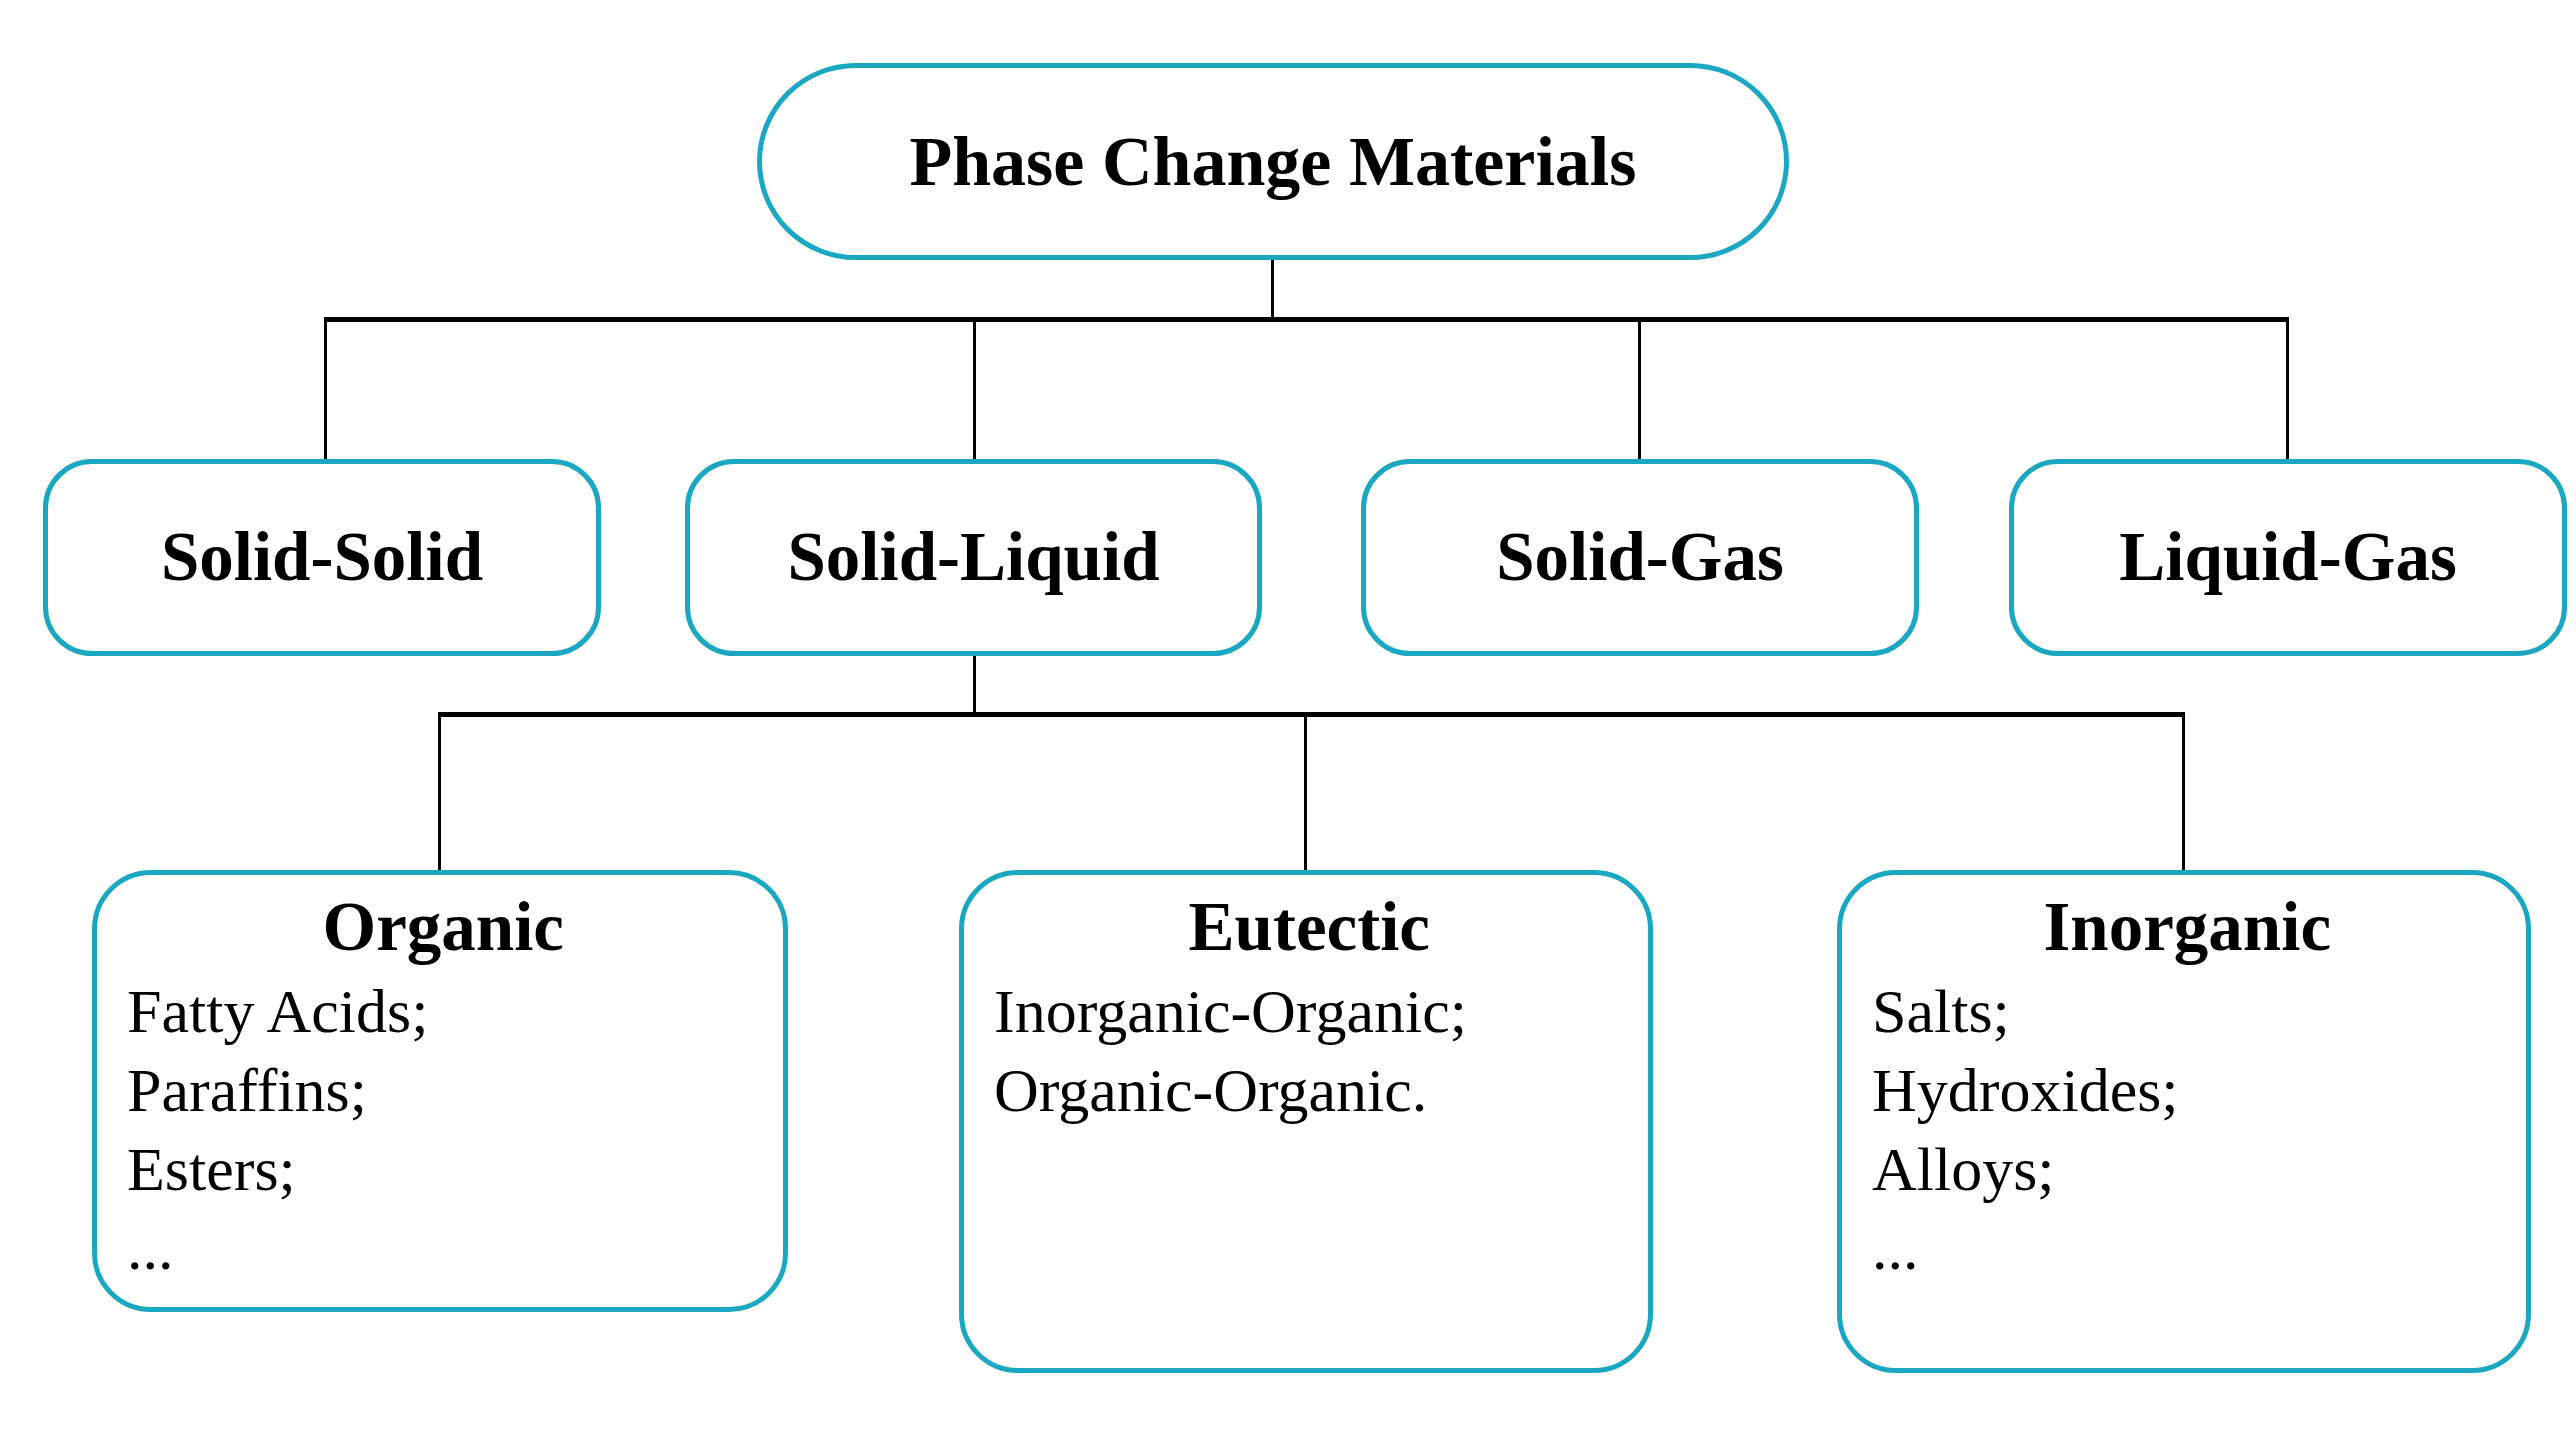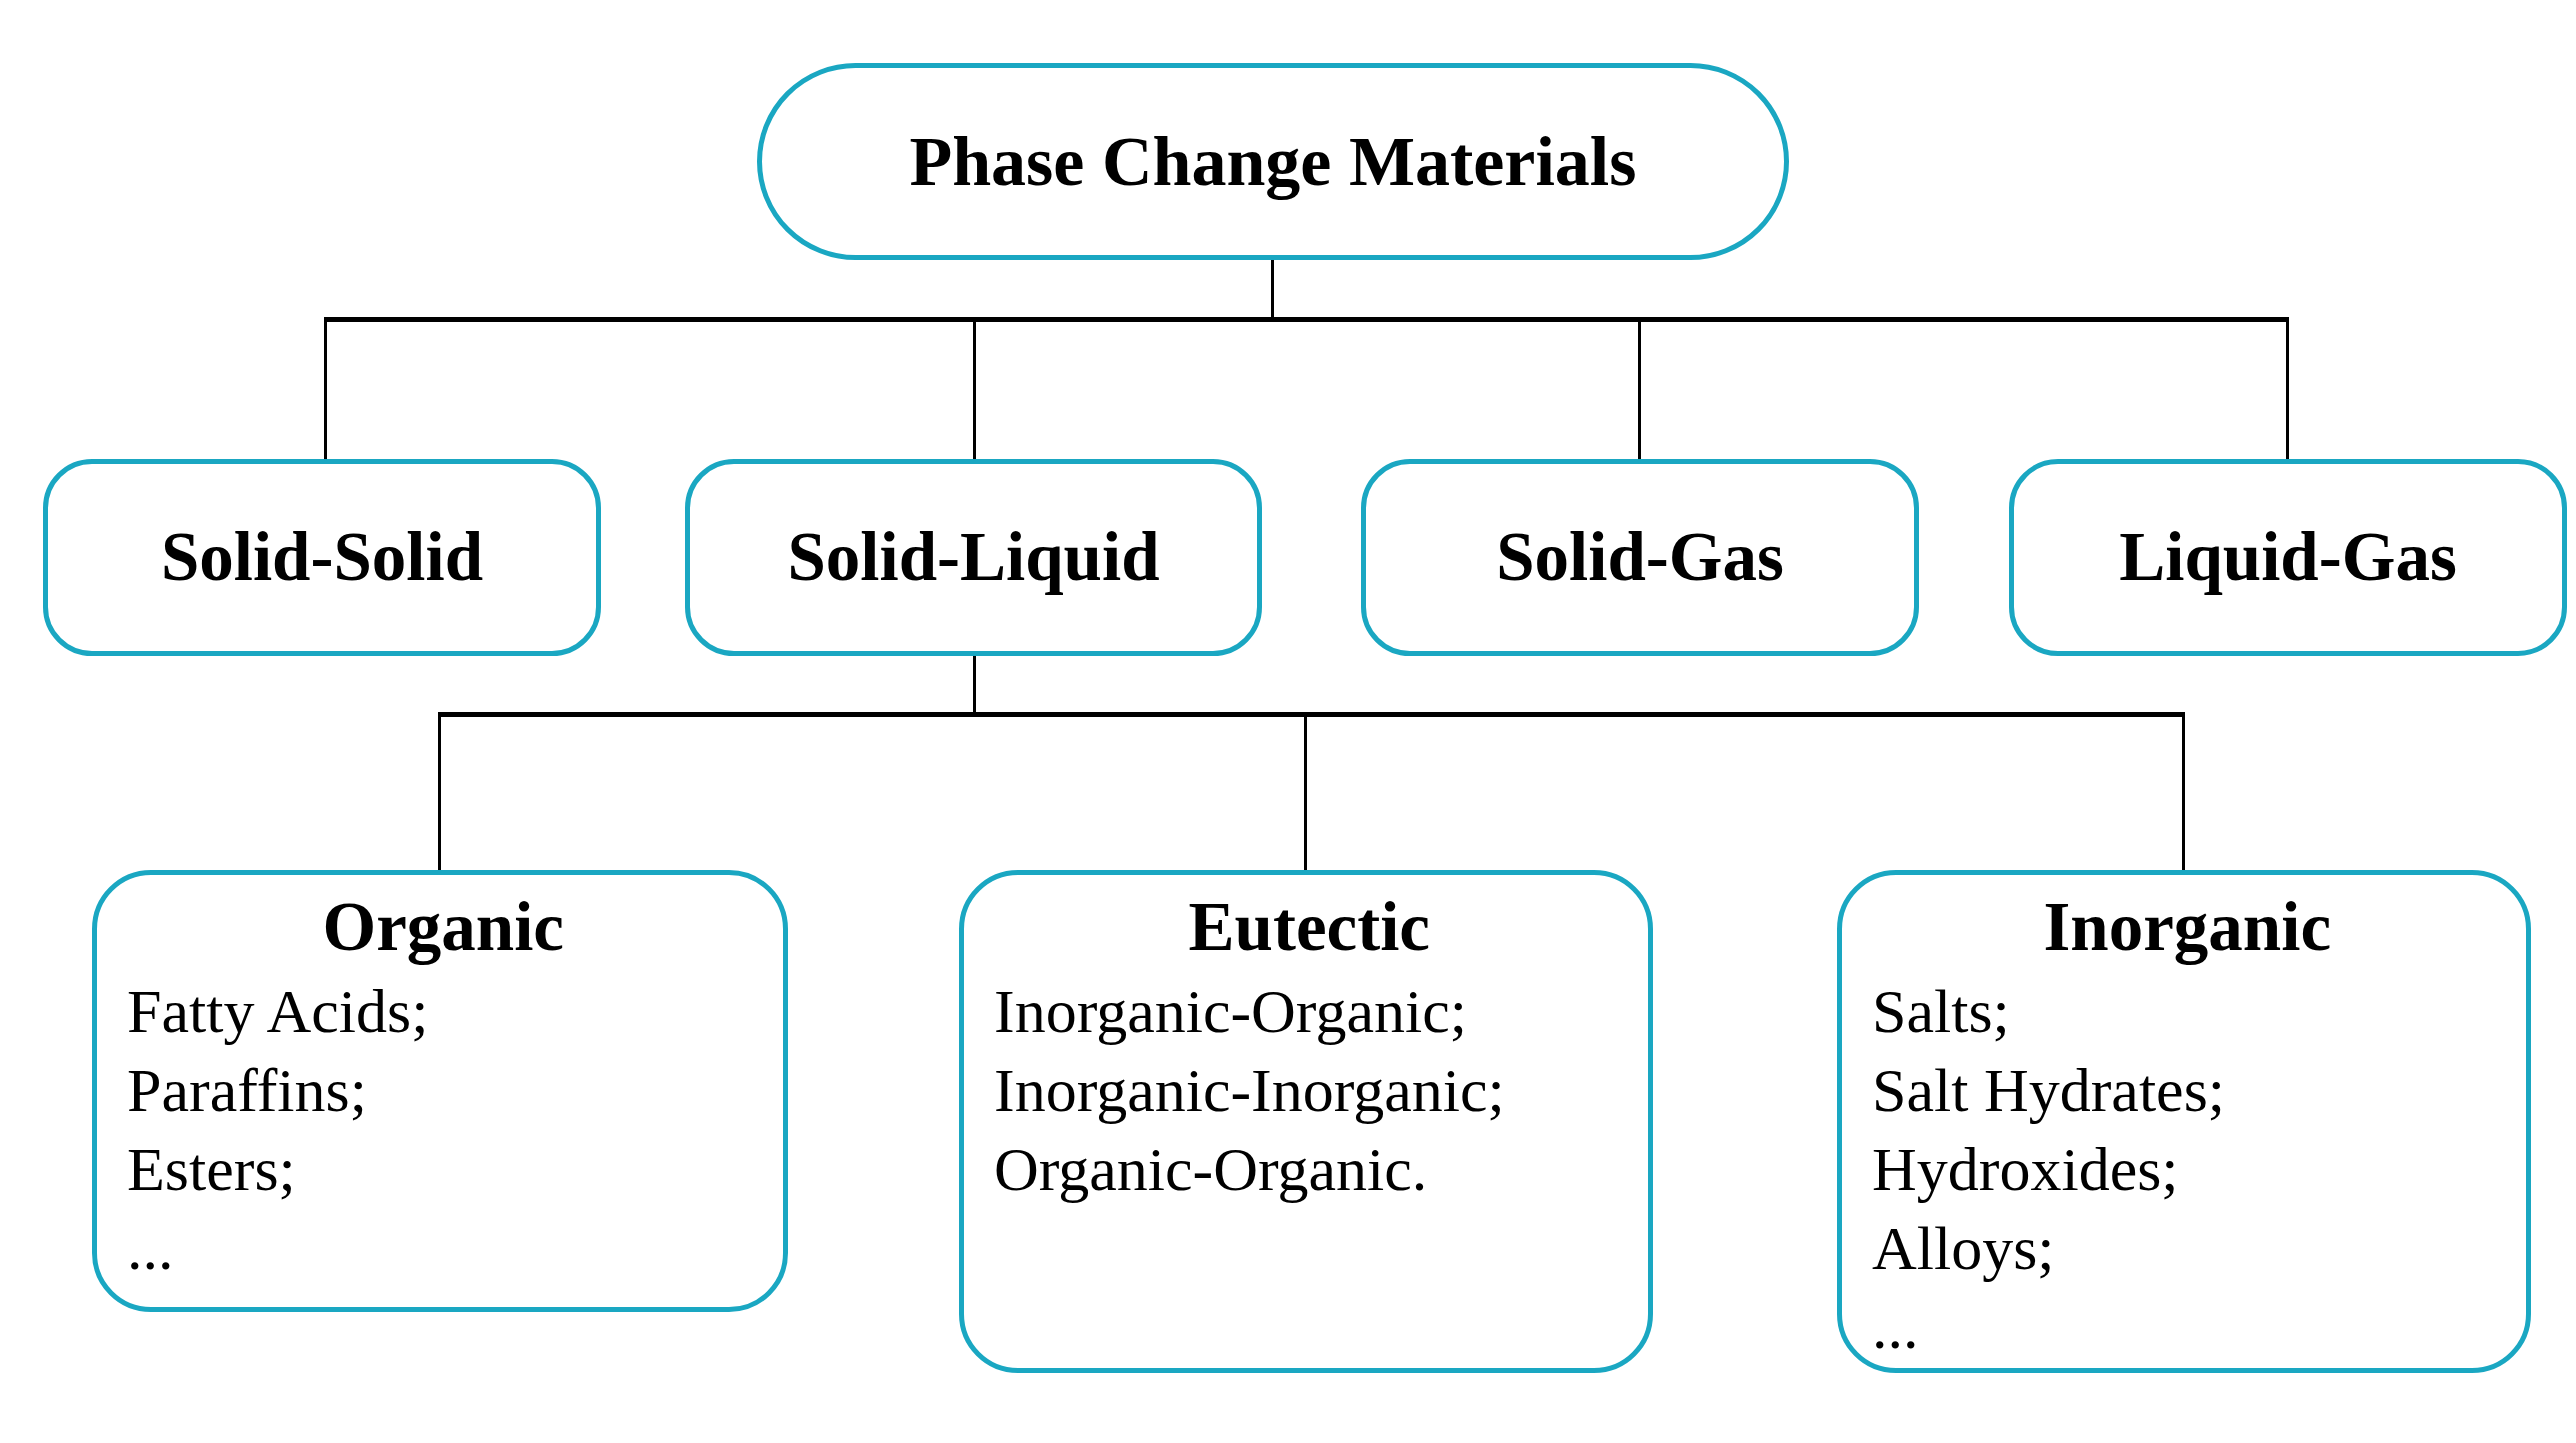--- a/index.html
+++ b/index.html
@@ -102,27 +102,25 @@
     <div class="l3-title">Organic</div>
     <div class="l3-item">Fatty Acids;</div>
     <div class="l3-item">Paraffins;</div>
     <div class="l3-item">Esters;</div>
     <div class="l3-item">...</div>
   </div>
 
   <div class="box l3" style="left:959px; top:870px; width:694px; height:503px;">
     <div class="l3-title">Eutectic</div>
     <div class="l3-item">Inorganic-Organic;</div>
-    <div class="l3-item">Inorganic-Inorganic;</div>
     <div class="l3-item">Organic-Organic.</div>
   </div>
 
   <div class="box l3" style="left:1837px; top:870px; width:694px; height:503px;">
     <div class="l3-title">Inorganic</div>
     <div class="l3-item">Salts;</div>
-    <div class="l3-item">Salt Hydrates;</div>
     <div class="l3-item">Hydroxides;</div>
     <div class="l3-item">Alloys;</div>
     <div class="l3-item">...</div>
   </div>
 
 </div>
 
 
 </body></html>

